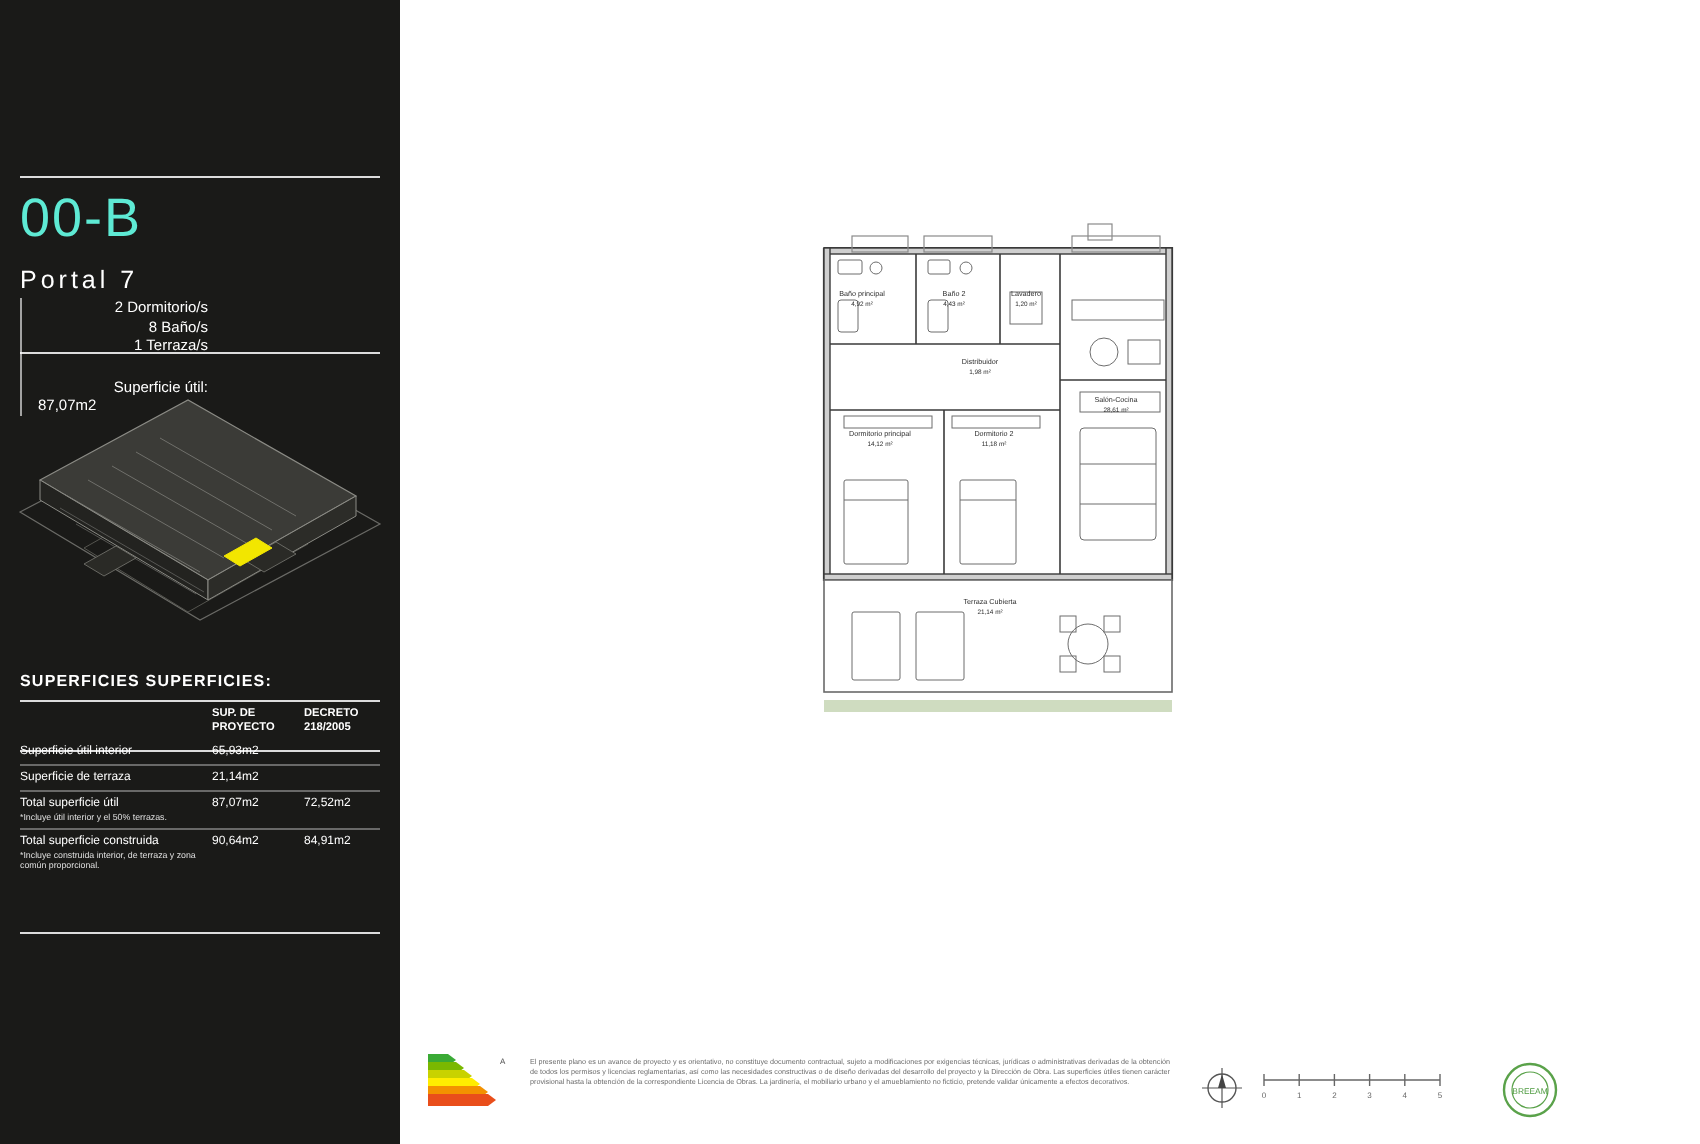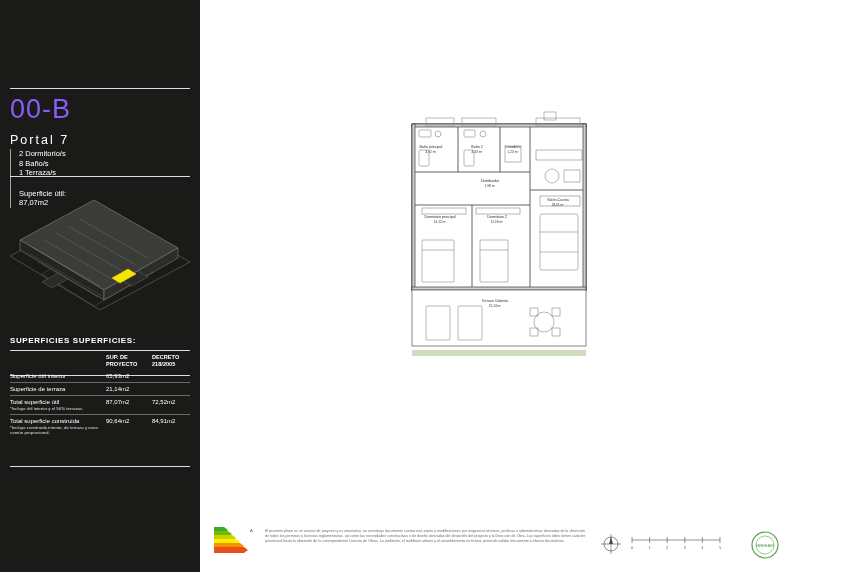--- a/index.html
+++ b/index.html
@@ -12,34 +12,34 @@
   #left-panel{
     position:absolute;left:0;top:0;width:200px;height:572px;
     background:#1a1a18;color:#ffffff;
   }
   .rule{position:absolute;background:#ffffff;opacity:.85;height:1px;}
   #rule-top{left:10px;top:88px;width:180px;}
   #rule-unit-bottom{left:10px;top:176px;width:180px;}
 
   #unit-block{position:absolute;left:10px;top:96px;width:180px;}
   #unit-code{
-    font-size:27px;letter-spacing:1px;font-weight:400;color:#8b5cf6;
+    font-size:27px;letter-spacing:1px;font-weight:400;color:#5eead4;
     line-height:1;display:inline-block;
   }
   #unit-left{display:inline-block;vertical-align:top;width:92px;}
   #portal{
     font-size:12.5px;letter-spacing:2px;margin-top:10px;color:#fff;
   }
   #unit-right{
     display:inline-block;vertical-align:top;width:85px;
     border-left:1px solid rgba(255,255,255,.6);padding-left:8px;
     margin-top:2px;
   }
-  #unit-right .line{font-size:7.5px;line-height:9.5px;color:#fff;}
-  #surface-label{font-size:7.5px;line-height:9.5px;margin-top:11px;color:#fff;}
+  #unit-right .line{font-size:7.5px;line-height:9.5px;color:#fff;text-align:right;}
+  #surface-label{font-size:7.5px;line-height:9.5px;margin-top:11px;color:#fff;text-align:right;}
   #surface-value{font-size:7.5px;line-height:9.5px;color:#fff;}
 
   
   #iso-wrap{position:absolute;left:2px;top:178px;width:196px;height:140px;}
   #iso-wrap svg{display:block;}
 
   
   #surfaces-title{
     position:absolute;left:10px;top:336px;font-size:8px;letter-spacing:.6px;
     font-weight:bold;color:#fff;

